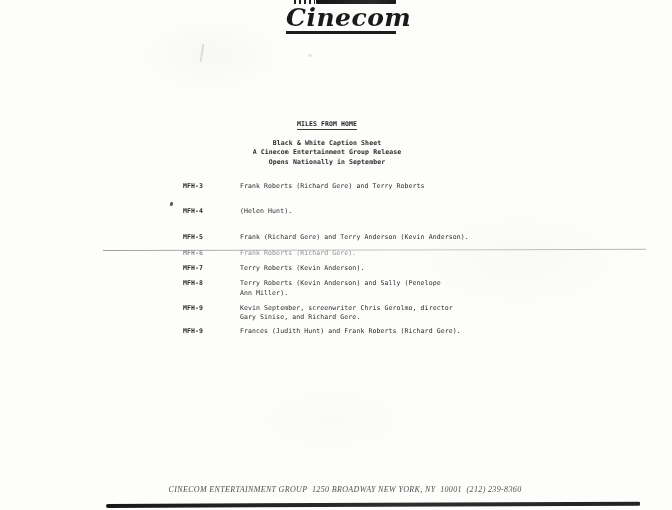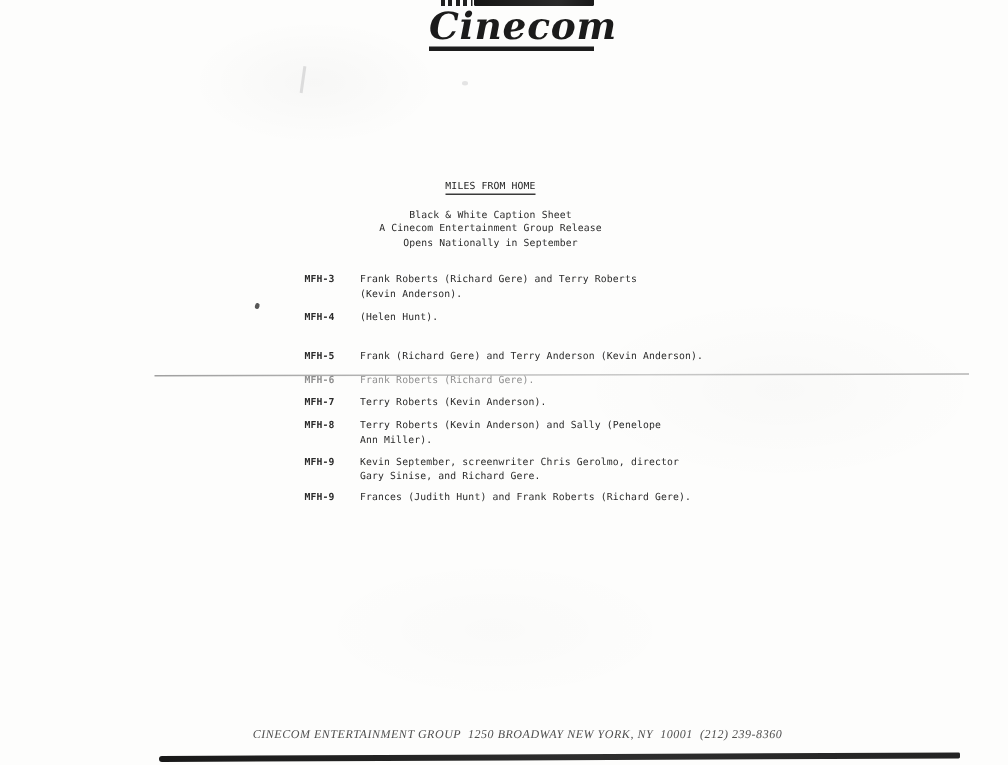--- a/index.html
+++ b/index.html
@@ -41,36 +41,36 @@
   .speck-a {
     position: absolute; left: 308px; top: 54px; width: 4px; height: 3px;
     background: #e4e4e4; border-radius: 50%;
   }
   .center-block {
     position: absolute; left: 152px; width: 350px; text-align: center;
   }
   .title-wrap { top: 111px; }
   .title-text {
     display: inline-block;
-    font-size: 6.5px; font-weight: 400; letter-spacing: 0.1px;
+    font-size: 6.5px; font-weight: 700; letter-spacing: 0.1px;
     color: #222222;
     border-bottom: 1px solid #3a3a3a; padding-bottom: 1px;
     white-space: pre;
   }
   .subtitle-wrap { top: 139px; }
   .subtitle-line {
-    display: block; font-size: 6.5px; font-weight: 400;
+    display: block; font-size: 6.5px; font-weight: 700;
     line-height: 9.3px; letter-spacing: 0.1px; color: #2a2a2a;
     white-space: pre;
   }
   .caption-row { position: absolute; }
   .caption-label {
     position: absolute; left: 183px; top: 0;
     font-size: 6.5px; font-weight: 700; letter-spacing: 0.1px;
-    white-space: pre; color: #2a2a2a; margin-left: 20px;
+    white-space: pre; color: #2a2a2a;
   }
   .caption-lines {
     position: absolute; left: 240px; top: 0; width: 260px;
   }
   .caption-line {
     display: block; font-size: 6.5px; font-weight: 400;
     line-height: 9.5px; letter-spacing: 0.1px; white-space: pre;
     color: #2a2a2a;
   }
   .row-3  { top: 182px; }
@@ -126,21 +126,20 @@
   <div class="center-block subtitle-wrap">
     <span class="subtitle-line">Black &amp; White Caption Sheet</span>
     <span class="subtitle-line">A Cinecom Entertainment Group Release</span>
     <span class="subtitle-line">Opens Nationally in September</span>
   </div>
 
   <div class="caption-row row-3">
     <span class="caption-label">MFH-3</span>
     <span class="caption-lines">
       <span class="caption-line">Frank Roberts (Richard Gere) and Terry Roberts</span>
-      <span class="caption-line">(Kevin Anderson).</span>
     </span>
   </div>
 
   <div class="caption-row row-4">
     <span class="caption-label">MFH-4</span>
     <span class="caption-lines">
       <span class="caption-line">(Helen Hunt).</span>
     </span>
   </div>
 

